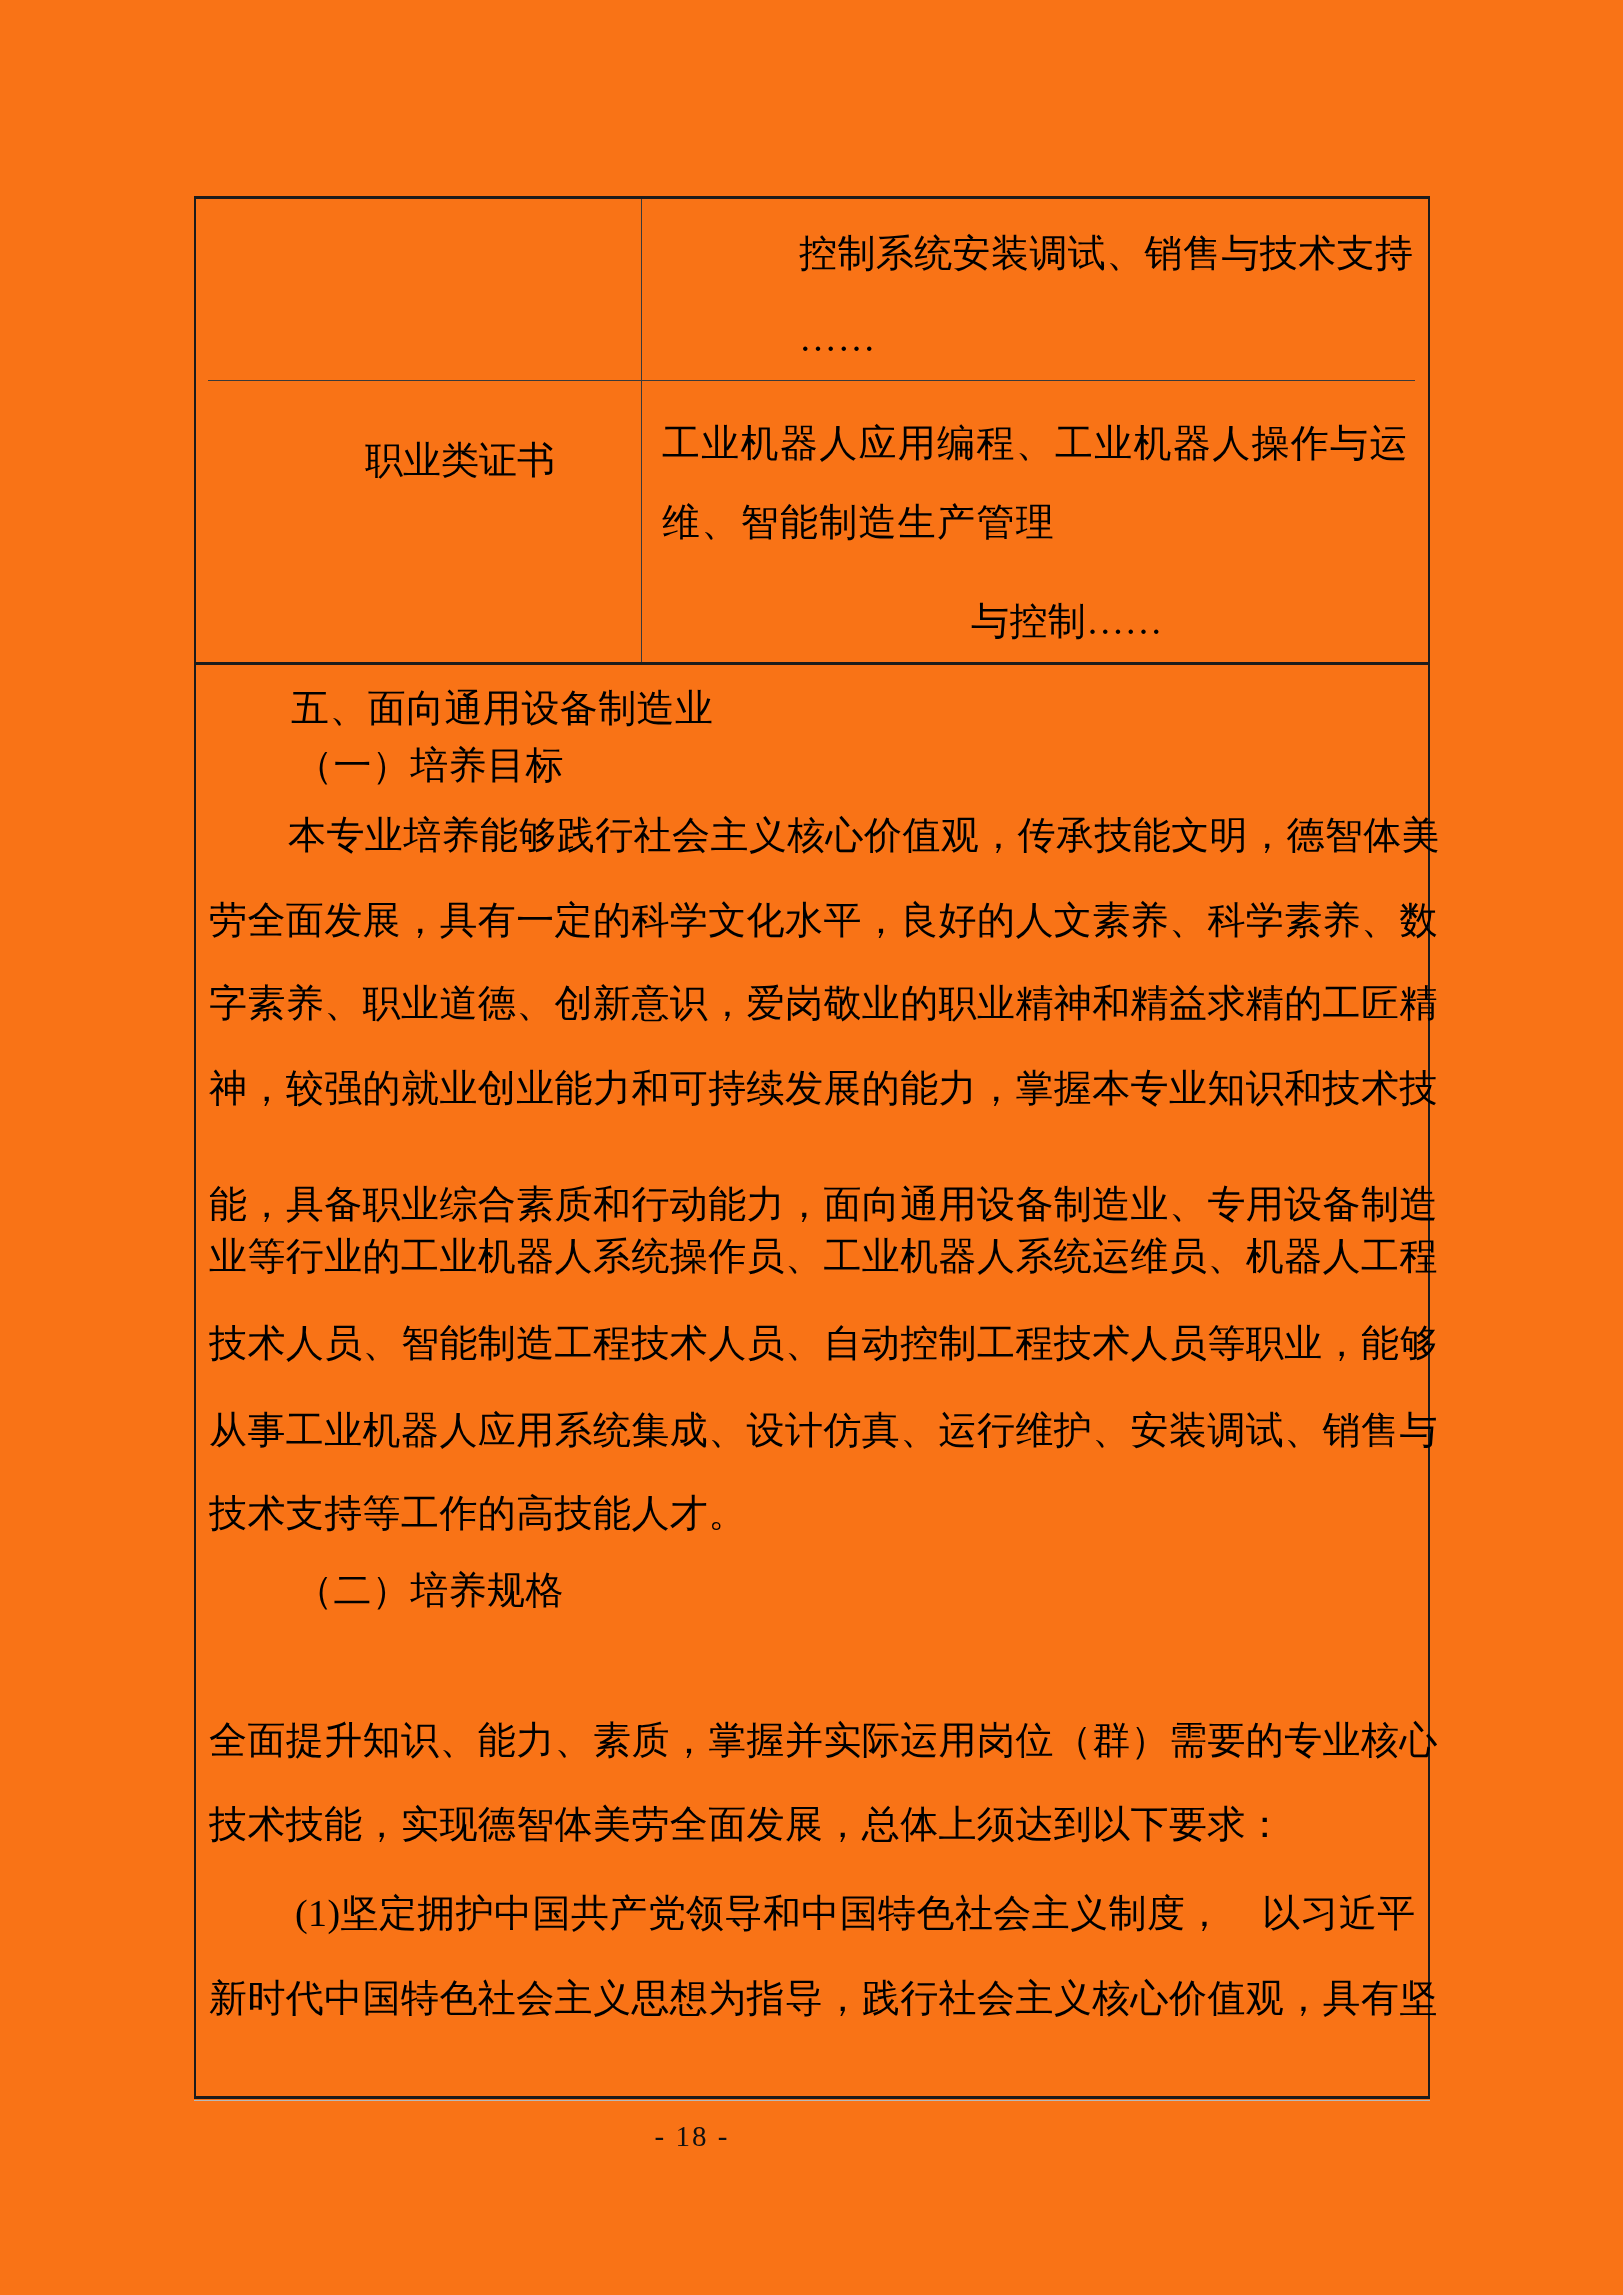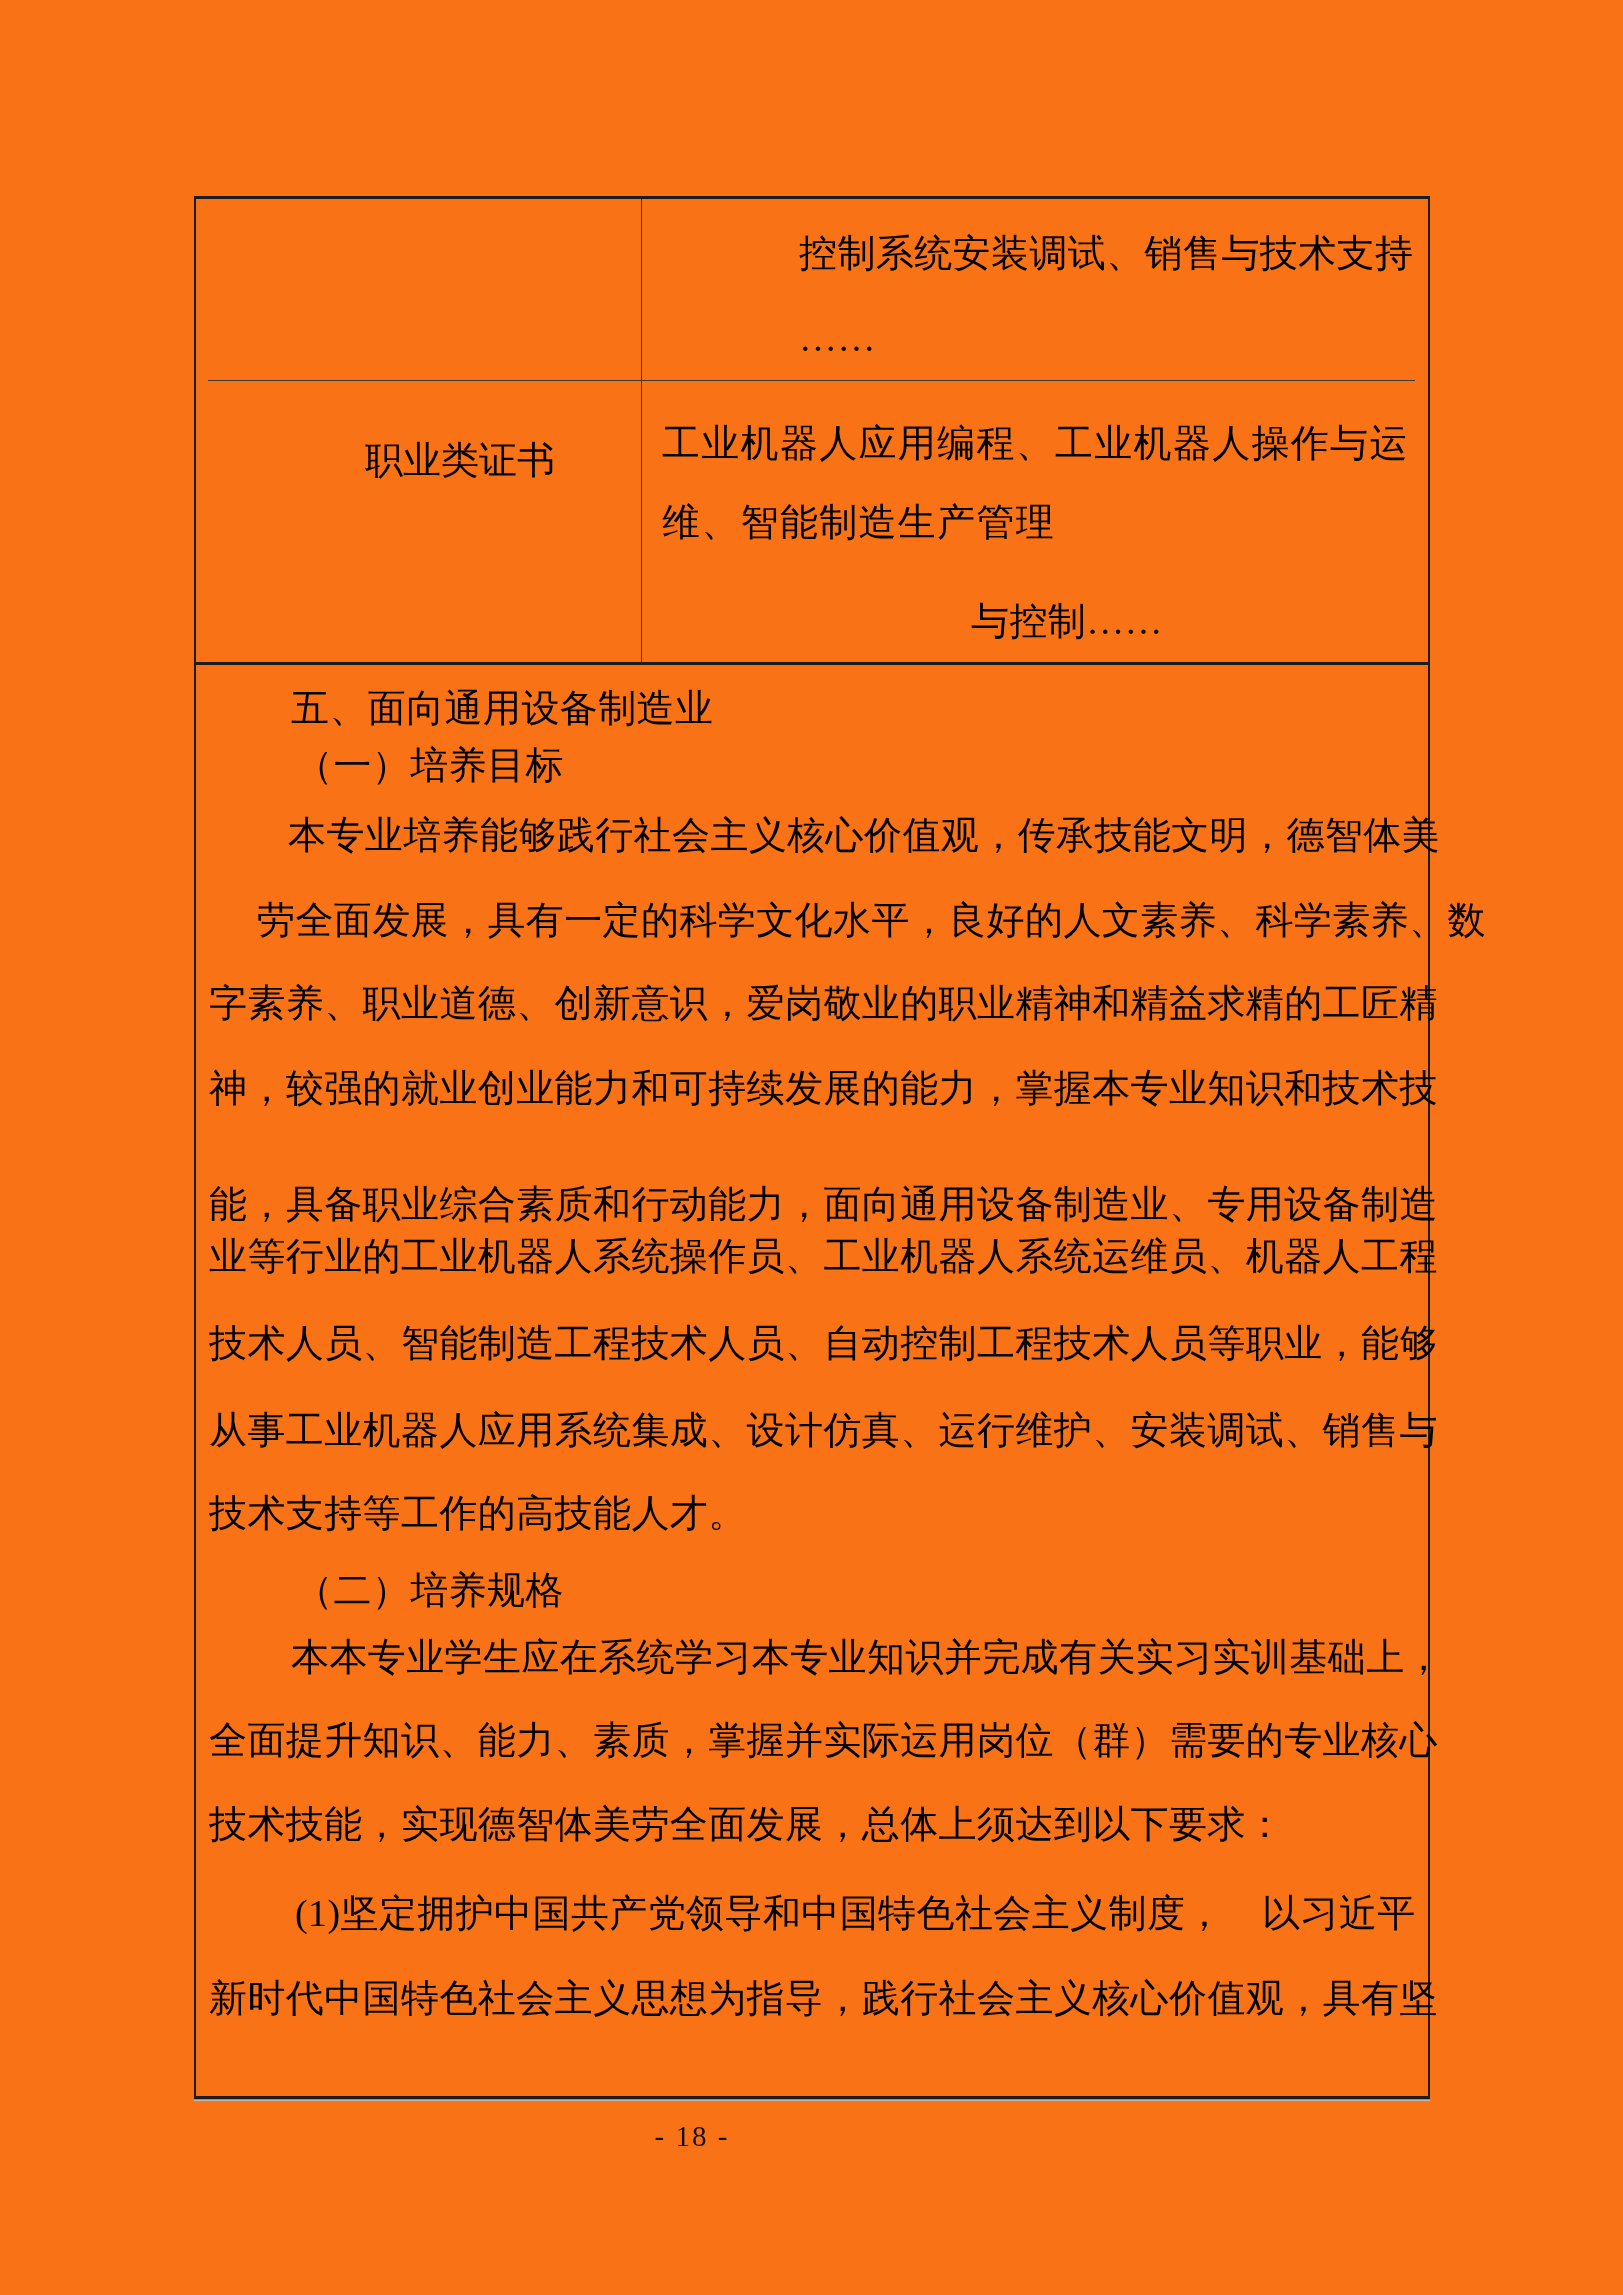--- a/index.html
+++ b/index.html
@@ -67,32 +67,31 @@
   <div class="line cellLabel" style="left:365px; top:439px;">职业类证书</div>
 
   <div class="line spread" style="left:662px; top:501px;">维、智能制造生产管理</div>
   <div class="line spread" style="left:662px; top:422px;">工业机器人应用编程、工业机器人操作与运</div>
   <div class="line" style="left:971px; top:600px;">与控制……</div>
 
   <div class="line" style="left:291px; top:687px;">五、面向通用设备制造业</div>
   <div class="line" style="left:295px; top:744px;">（一）培养目标</div>
 
   <div class="line" style="left:288px; top:814px;">本专业培养能够践行社会主义核心价值观，传承技能文明，德智体美</div>
-  <div class="line" style="left:209px; top:899px;margin-left:48px;">劳全面发展，具有一定的科学文化水平，良好的人文素养、科学素养、数</div>
+  <div class="line" style="left:209px; top:899px;">劳全面发展，具有一定的科学文化水平，良好的人文素养、科学素养、数</div>
   <div class="line" style="left:209px; top:982px;">字素养、职业道德、创新意识，爱岗敬业的职业精神和精益求精的工匠精</div>
   <div class="line" style="left:209px; top:1067px;">神，较强的就业创业能力和可持续发展的能力，掌握本专业知识和技术技</div>
   <div class="line" style="left:209px; top:1151px;margin-top:32px;">能，具备职业综合素质和行动能力，面向通用设备制造业、专用设备制造</div>
   <div class="line" style="left:209px; top:1235px;">业等行业的工业机器人系统操作员、工业机器人系统运维员、机器人工程</div>
   <div class="line" style="left:209px; top:1322px;">技术人员、智能制造工程技术人员、自动控制工程技术人员等职业，能够</div>
   <div class="line" style="left:209px; top:1409px;">从事工业机器人应用系统集成、设计仿真、运行维护、安装调试、销售与</div>
   <div class="line" style="left:209px; top:1492px;">技术支持等工作的高技能人才。</div>
 
   <div class="line" style="left:295px; top:1569px;">（二）培养规格</div>
 
-  <div class="line" style="left:291px; top:1636px;">本本专业学生应在系统学习本专业知识并完成有关实习实训基础上，</div>
   <div class="line" style="left:209px; top:1719px;">全面提升知识、能力、素质，掌握并实际运用岗位（群）需要的专业核心</div>
   <div class="line" style="left:209px; top:1803px;">技术技能，实现德智体美劳全面发展，总体上须达到以下要求：</div>
 
   <div class="line" style="left:295px; top:1892px;">(1)坚定拥护中国共产党领导和中国特色社会主义制度，　以习近平</div>
   <div class="line" style="left:209px; top:1977px;">新时代中国特色社会主义思想为指导，践行社会主义核心价值观，具有坚</div>
 
   <div class="pageNum" style="top:2119px;">- 18 -</div>
 
 </div>
 

